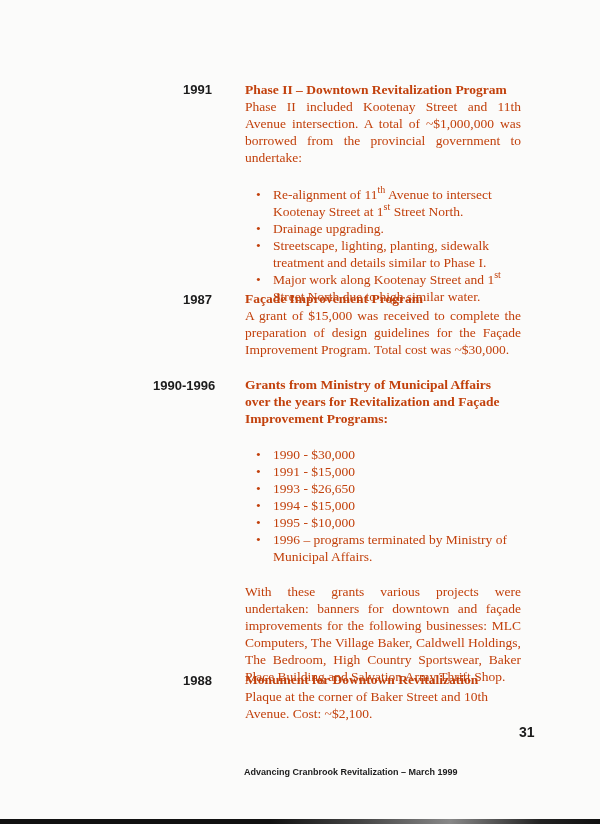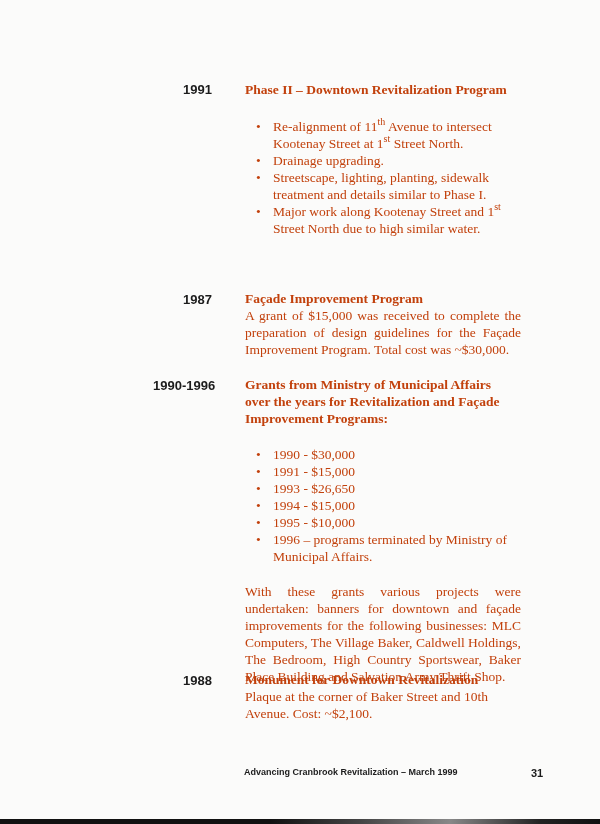--- a/index.html
+++ b/index.html
@@ -66,45 +66,45 @@
       position: absolute;
       top: 767px;
       left: 244px;
       font-family: "Liberation Sans", sans-serif;
       font-weight: bold;
       font-size: 9px;
       color: #1c1c1c;
     }
     .page-number {
       position: absolute;
-      top: 767px;
+      top: 724px;
       left: 519px;
       font-family: "Liberation Sans", sans-serif;
       font-weight: bold;
-      font-size: 11px;
+      font-size: 14px;
       color: #1c1c1c;
-      margin-left: 12px;
     }
     .scan-edge {
       position: absolute;
       left: 0;
       top: 819px;
       width: 600px;
       height: 5px;
       background: linear-gradient(to right, #111 0%, #111 45%, #444 60%, #888 75%, #222 90%, #111 100%);
     }
   </style>
 </head>
 <body>
 
 <div class="page">
 
   <div class="year" style="left:183px; top:82px;">1991</div>
   <div class="entry" style="top:81px;">
     <div class="title">Phase II – Downtown Revitalization Program</div>
+    <p>Phase II included Kootenay Street and 11th Avenue intersection. A total of ~$1,000,000 was borrowed from the provincial government to undertake:</p>
     <ul style="margin-top:20px; width:270px;">
       <li>
         <span class="bullet">•</span>
         <span>Re-alignment of 11</span><sup>th</sup><span> Avenue to intersect Kootenay Street at 1</span><sup>st</sup><span> Street North.</span>
       </li>
       <li>
         <span class="bullet">•</span>
         <span>Drainage upgrading.</span>
       </li>
       <li>

